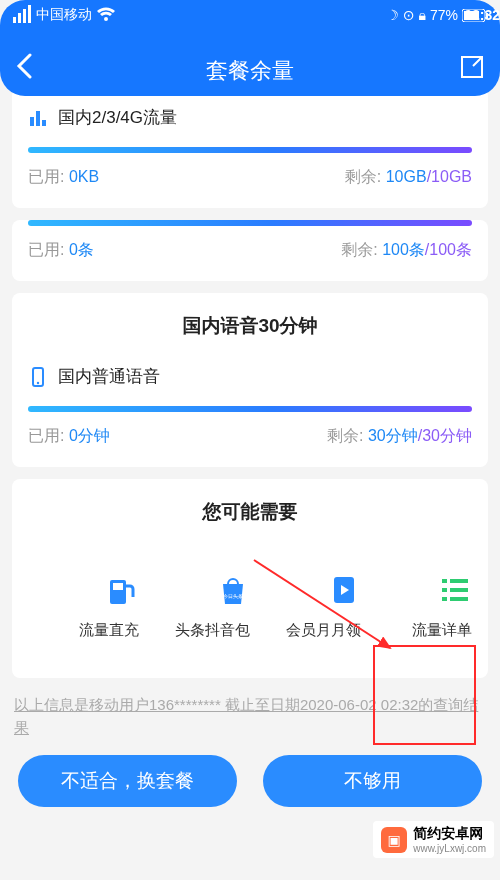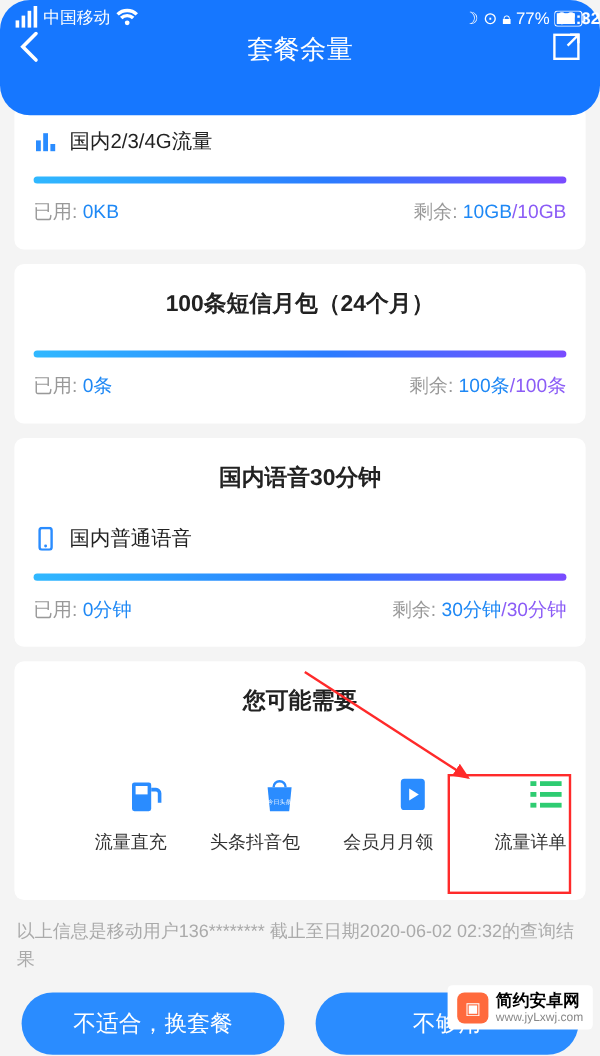--- a/index.html
+++ b/index.html
@@ -23,21 +23,21 @@
     justify-content: space-between;
     align-items: center;
     padding: 4px 12px 0 12px;
     font-size: 14px;
     height: 26px;
   }
   .status-left, .status-right { display: flex; align-items: center; gap: 4px; }
   .status-center { position: absolute; left: 0; right: 0; text-align: right; font-weight: 600; }
   .nav-bar {
     display: flex;
-    align-items: flex-start;
+    align-items: flex-end;
     justify-content: space-between;
     height: 60px;
     padding: 0 16px;
     gap: 36px;
   }
   .nav-title { font-size: 22px; font-weight: 500; position: absolute; left: 0; right: 0; text-align: center; }
   .back-icon, .share-icon { font-size: 28px; z-index: 2; }
   .card {
     background: #fff;
     border-radius: 8px;
@@ -92,20 +92,21 @@
     width: 25%;
   }
   .svc-icon {
     width: 34px; height: 34px; display: flex; align-items: center; justify-content: center;
   }
   .footnote {
     font-size: 15px;
     color: #aaa;
     padding: 4px 14px 16px 14px;
     line-height: 1.5;
+    text-decoration: underline;
   }
   .bottom-btns {
     display: flex;
     gap: 26px;
     padding: 0 18px 16px 18px;
   }
   .pill-btn {
     flex: 1;
     background: #2a8cff;
     color: #fff;
@@ -198,21 +199,20 @@
     <span>国内2/3/4G流量</span>
   </div>
   <div class="progress"></div>
   <div class="usage-row">
     <span><span>已用:</span> <span class="blue">0KB</span></span>
     <span><span>剩余:</span> <span class="blue">10GB</span><span class="gray">/10GB</span></span>
   </div>
 </div>
 
 <div class="card">
-  <div class="card-title">100条短信月包（24个月）</div>
   <div class="progress"></div>
   <div class="usage-row">
     <span><span>已用:</span> <span class="blue">0条</span></span>
     <span><span>剩余:</span> <span class="blue">100条</span><span class="gray">/100条</span></span>
   </div>
 </div>
 
 <div class="card">
   <div class="card-title">国内语音30分钟</div>
   <div class="line-row">

